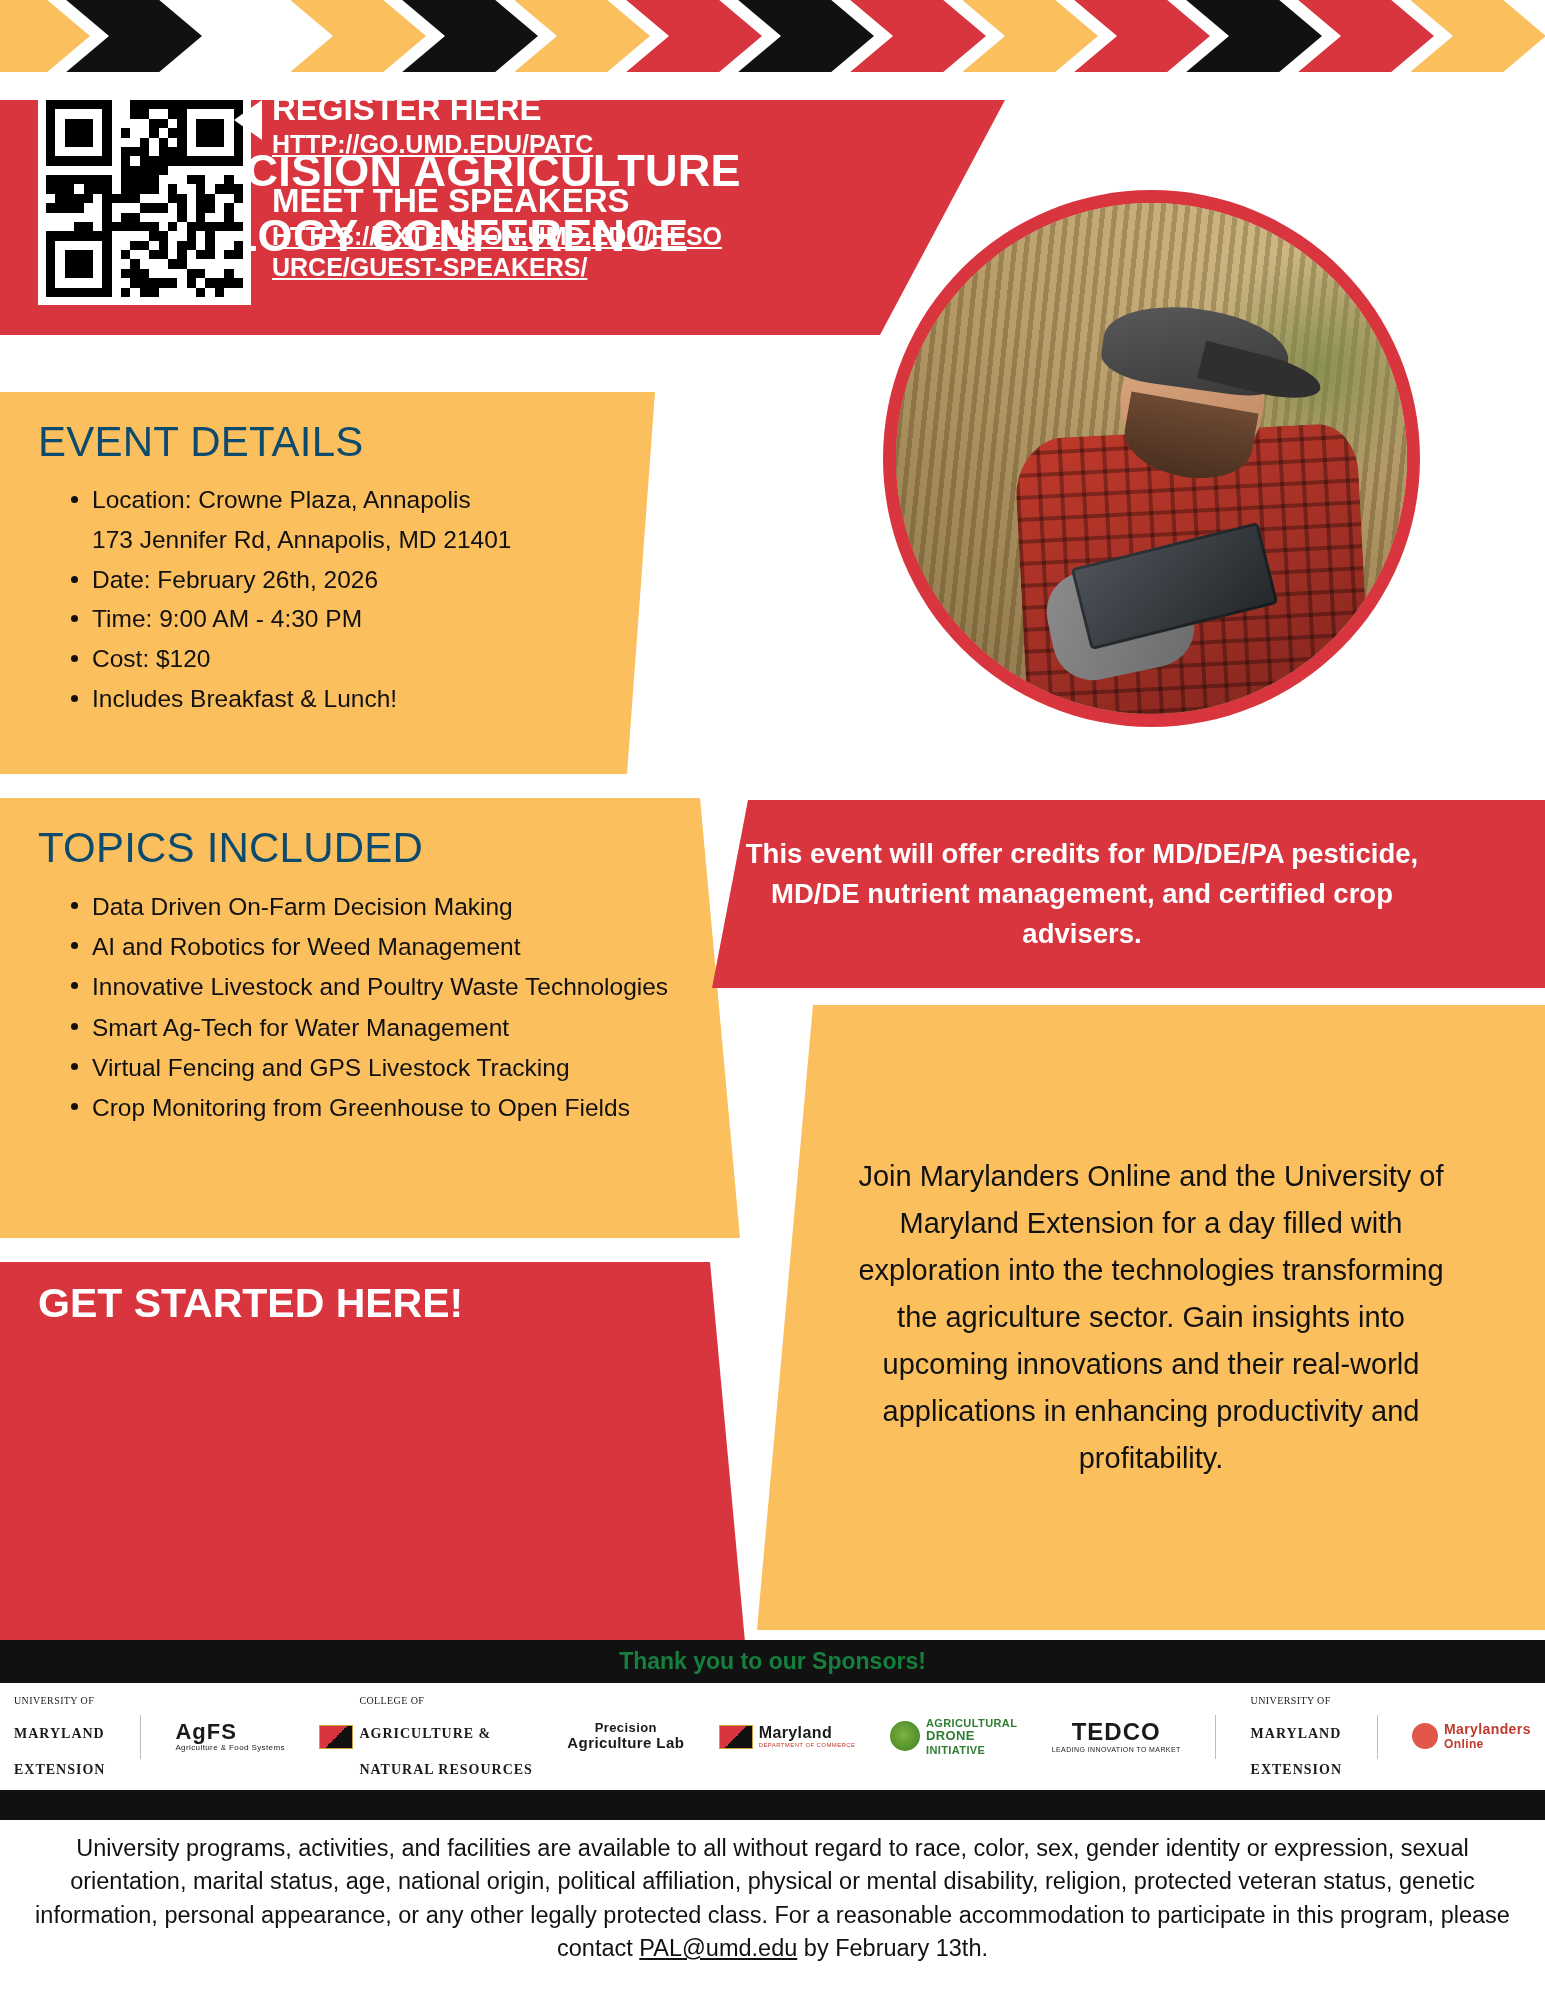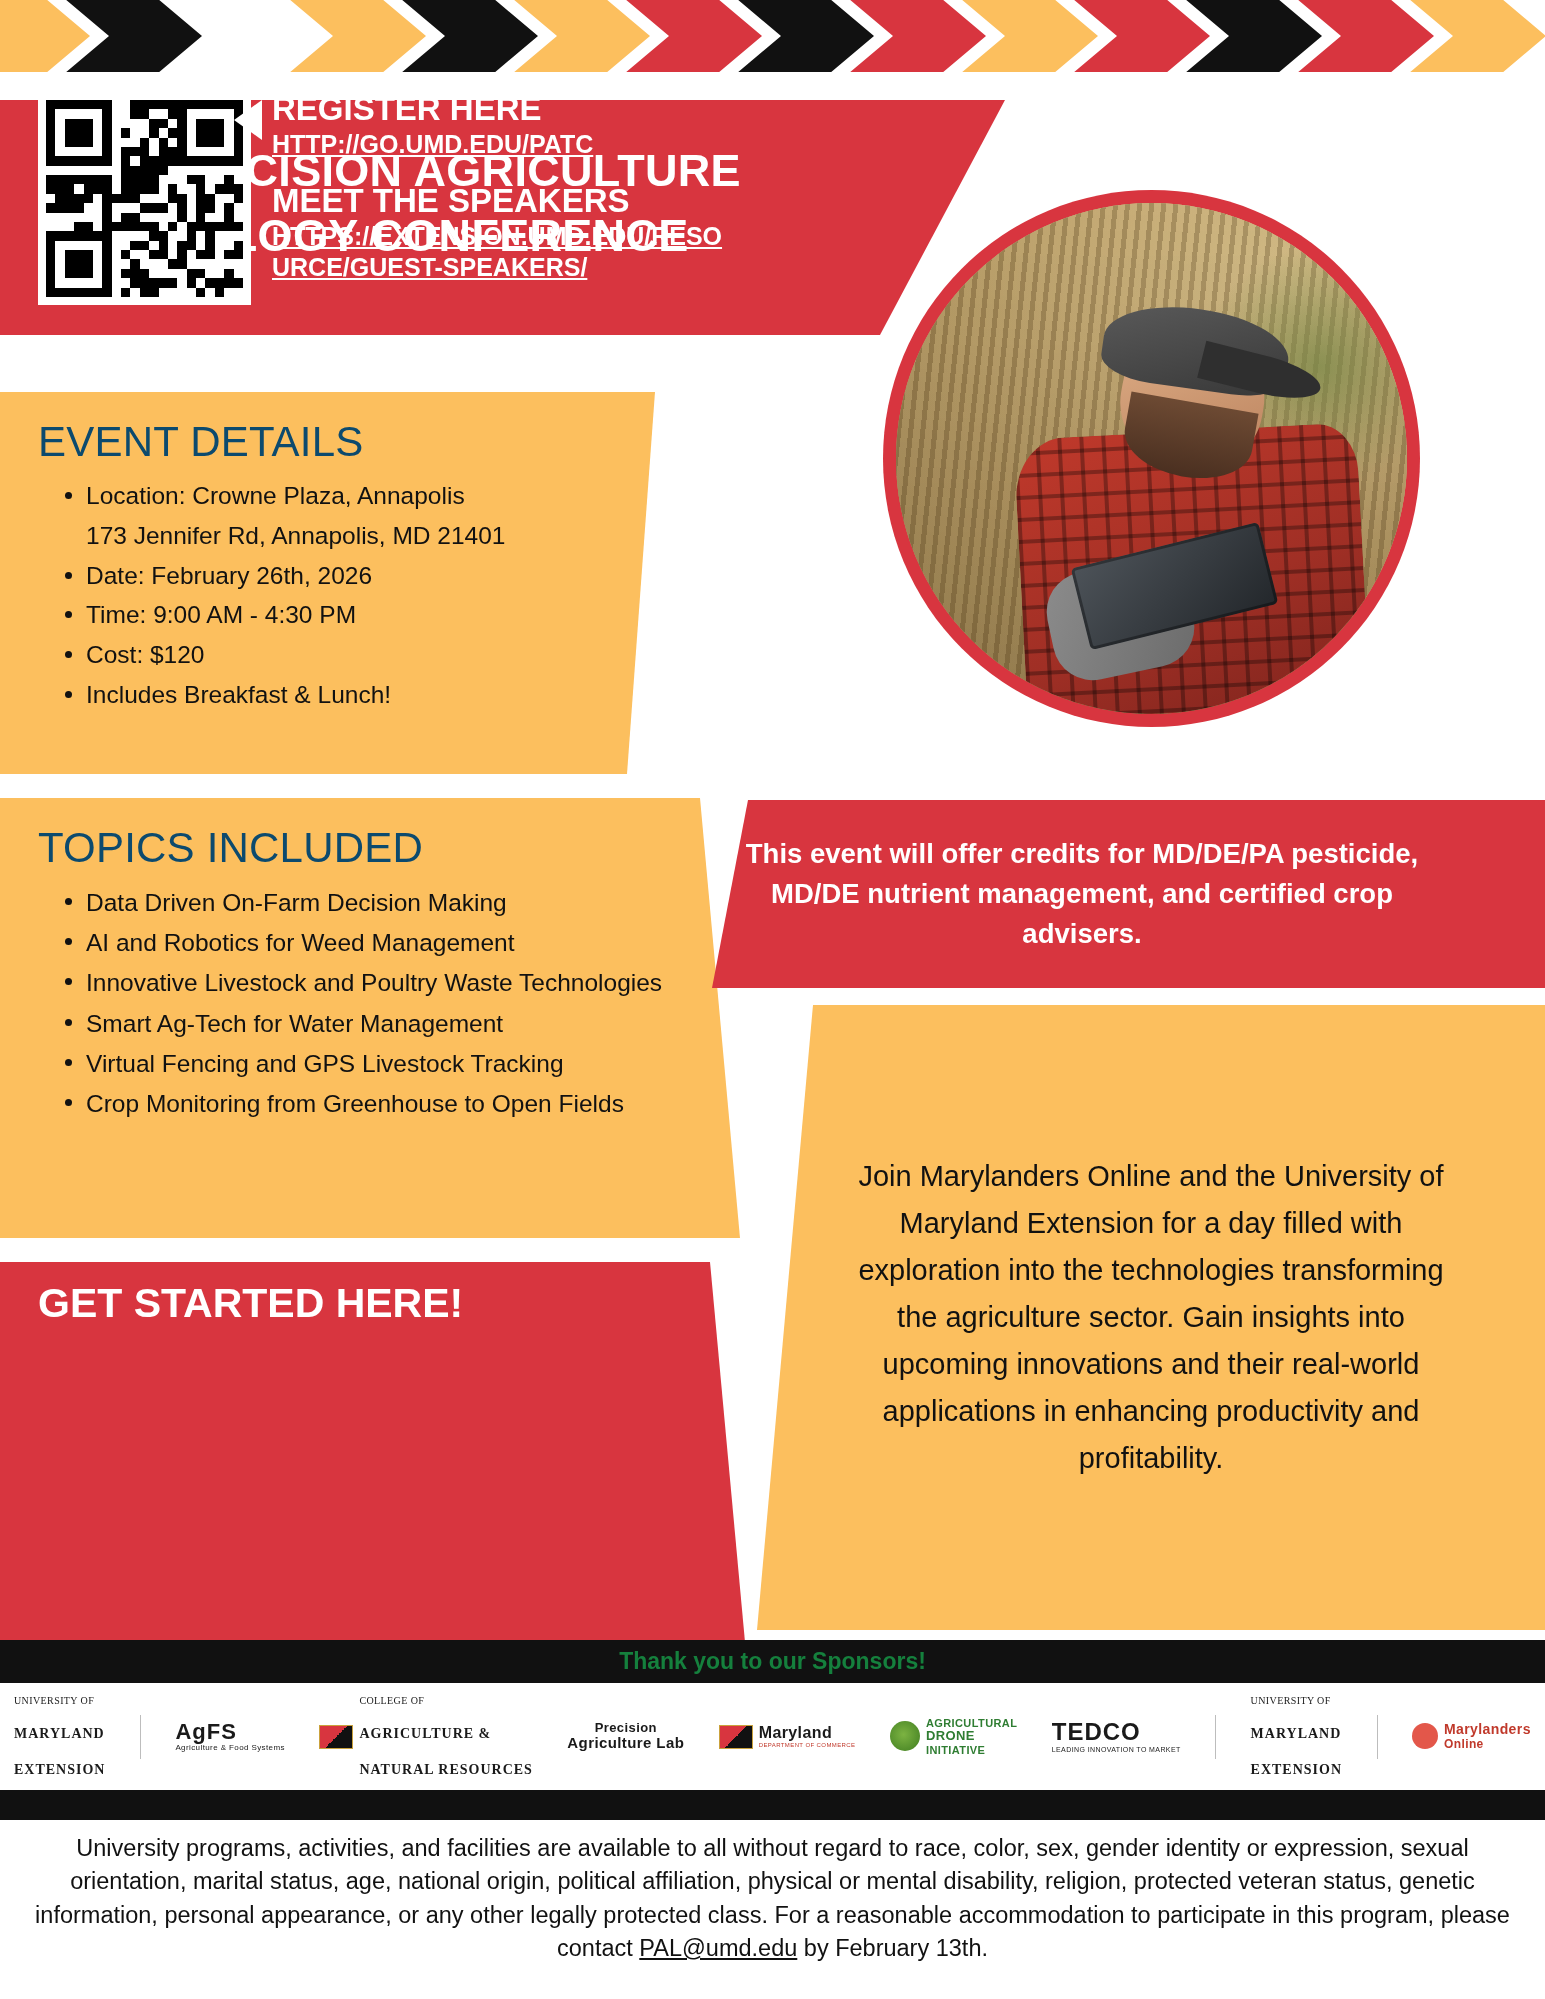--- a/index.html
+++ b/index.html
@@ -56,21 +56,21 @@
     padding: 26px 0 0 38px;
   }
   .panel-head {
     color: #0c4a6e;
     font-size: 42px;
     font-weight: normal;
     margin: 0 0 12px 0;
     letter-spacing: 0.2px;
   }
   ul.bullets {
-    margin: 10px;
+    margin: 16px;
     padding-left: 38px;
     list-style: none;
   }
   ul.bullets li {
     position: relative;
     font-size: 24.5px;
     color: #111111;
     line-height: 1.5;
     margin-bottom: 3px;
   }
@@ -943,21 +943,21 @@
   <div class="logo">
     <div class="leaf-mark"></div>
     <div class="stack" style="color:#2f7d32">
       <span style="font-size:11px;font-weight:bold">AGRICULTURAL</span>
       <span style="font-size:13px;font-weight:bold">DRONE</span>
       <span style="font-size:11px;font-weight:bold">INITIATIVE</span>
     </div>
   </div>
 
   <div class="logo">
-    <div class="stack" style="text-align:left">
+    <div class="stack" style="text-align:center">
       <span style="font-size:24px;font-weight:bold;letter-spacing:1px">TEDCO</span>
       <span style="font-size:7px">LEADING INNOVATION TO MARKET</span>
     </div>
   </div>
   <div class="divider"></div>
 
   <div class="logo">
     <div class="stack serif">
       <span>UNIVERSITY OF</span>
       <span class="big">MARYLAND</span>

